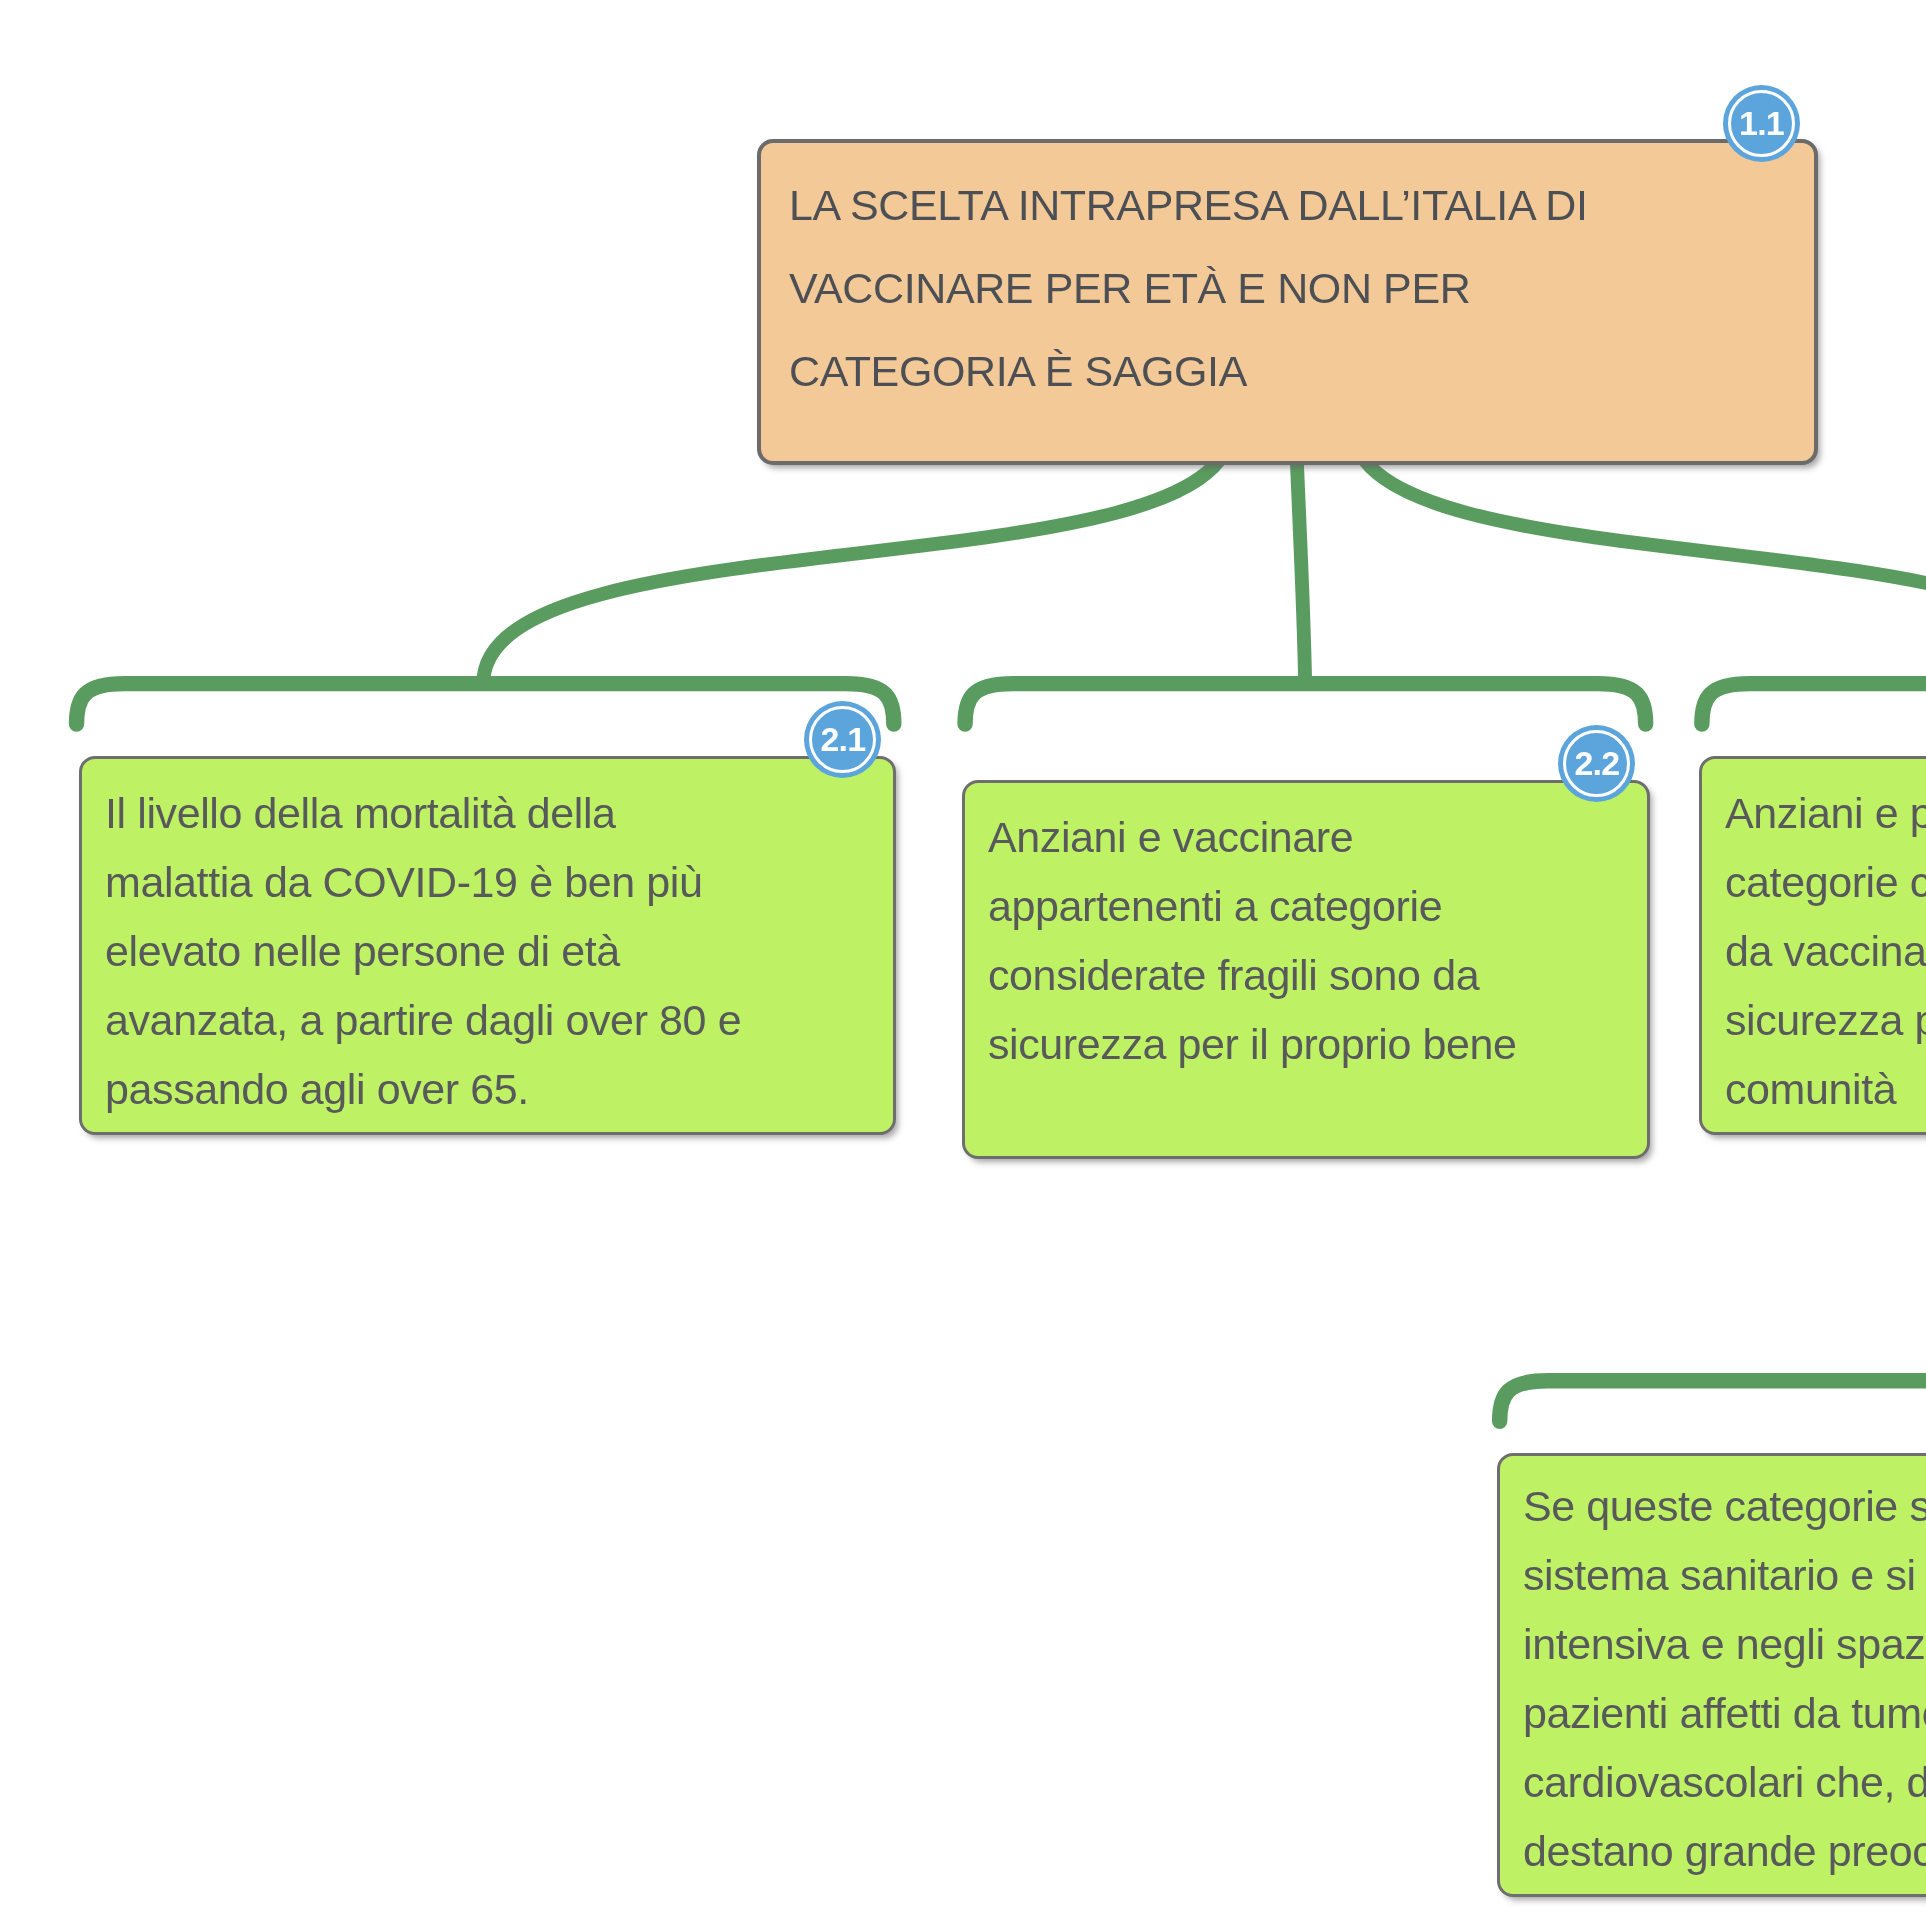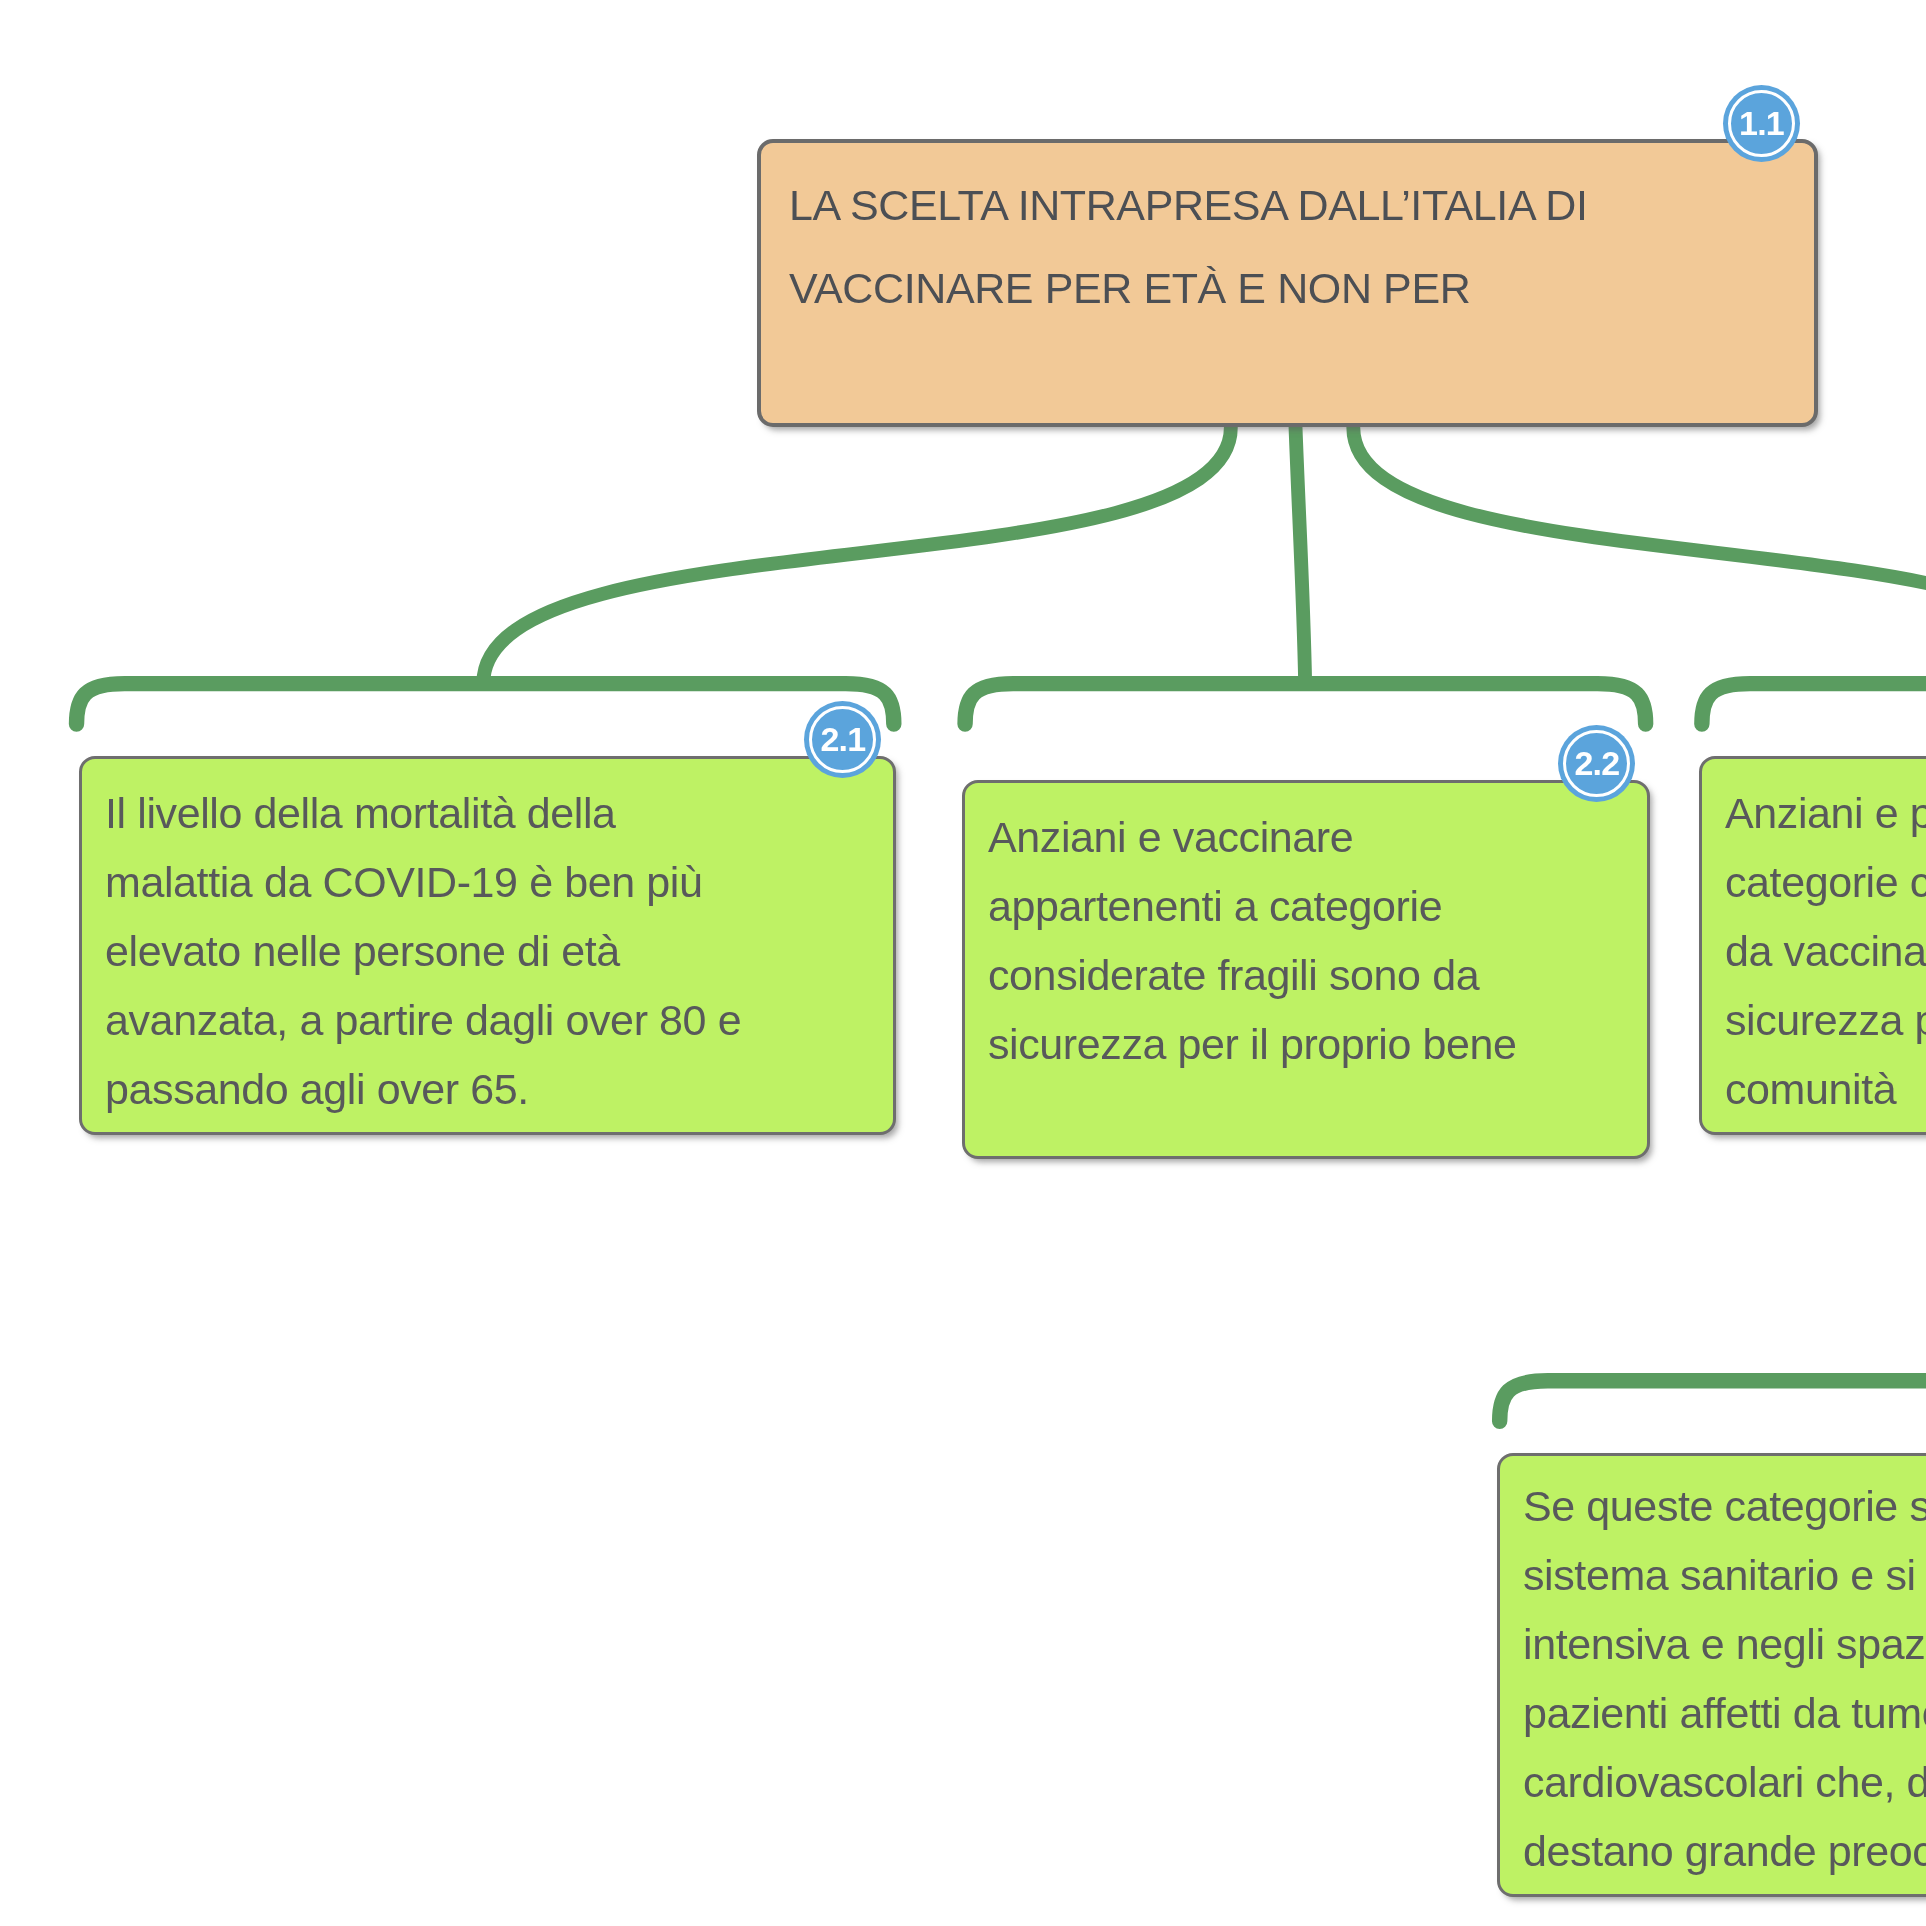--- a/index.html
+++ b/index.html
@@ -36,21 +36,21 @@
   }
   .node .text {
     height: 100%;
     box-sizing: border-box;
     overflow: hidden;
   }
   .ln { white-space: nowrap; }
 
   .contention {
     left: 757px; top: 139px;
-    width: 1061px; height: 288px;
+    width: 1061px; height: 326px;
     background: var(--contention-fill, #f2c997);
     border: 4.6px solid var(--contention-border, #6b6b6b);
     color: var(--title-text, #4c4f54);
     font-size: 43px;
   }
   .contention .text {
     padding: 21px 27px 0 28px;
     line-height: 83px;
     letter-spacing: -0.4px;
   }
@@ -111,20 +111,21 @@
     <path class="bracket" d="M 2505 1880 C 2505 1810, 2525 1775, 2630 1775 L 4147 1775 C 4252 1775, 4272 1810, 4272 1880"></path>
     <path class="bracket" d="M 4418 1880 C 4418 1810, 4438 1775, 4543 1775 L 6315 1775 C 6420 1775, 6440 1810, 6440 1880"></path>
     <path class="bracket" d="M 3893 3690 C 3893 3620, 3913 3585, 4018 3585 L 6827 3585 C 6932 3585, 6952 3620, 6952 3690"></path>
   </svg>
 
   <div class="node contention" id="node-1-1">
     <div class="badge">1.1</div>
     <div class="text">
       <div class="ln">LA SCELTA INTRAPRESA DALL’ITALIA DI</div>
       <div class="ln">VACCINARE PER ETÀ E NON PER</div>
+      <div class="ln">CATEGORIA È SAGGIA</div>
     </div>
   </div>
 
   <div class="node reason" id="node-2-1">
     <div class="badge">2.1</div>
     <div class="text">
       <div class="ln">Il livello della mortalità della</div>
       <div class="ln">malattia da COVID-19 è ben più</div>
       <div class="ln">elevato nelle persone di età</div>
       <div class="ln">avanzata, a partire dagli over 80 e</div>

